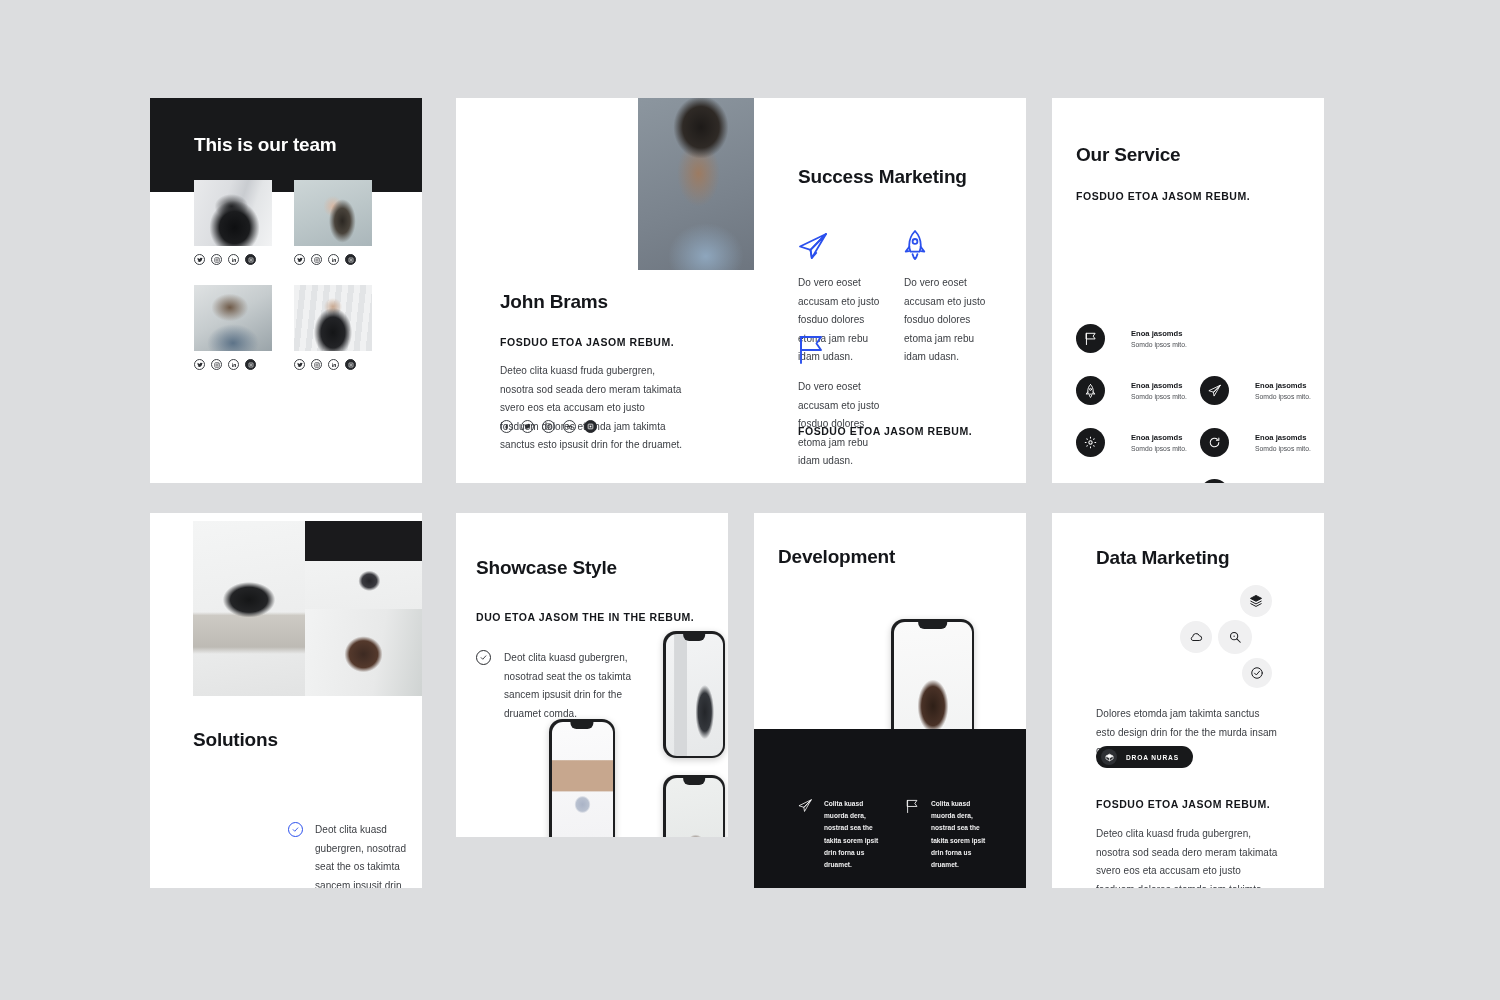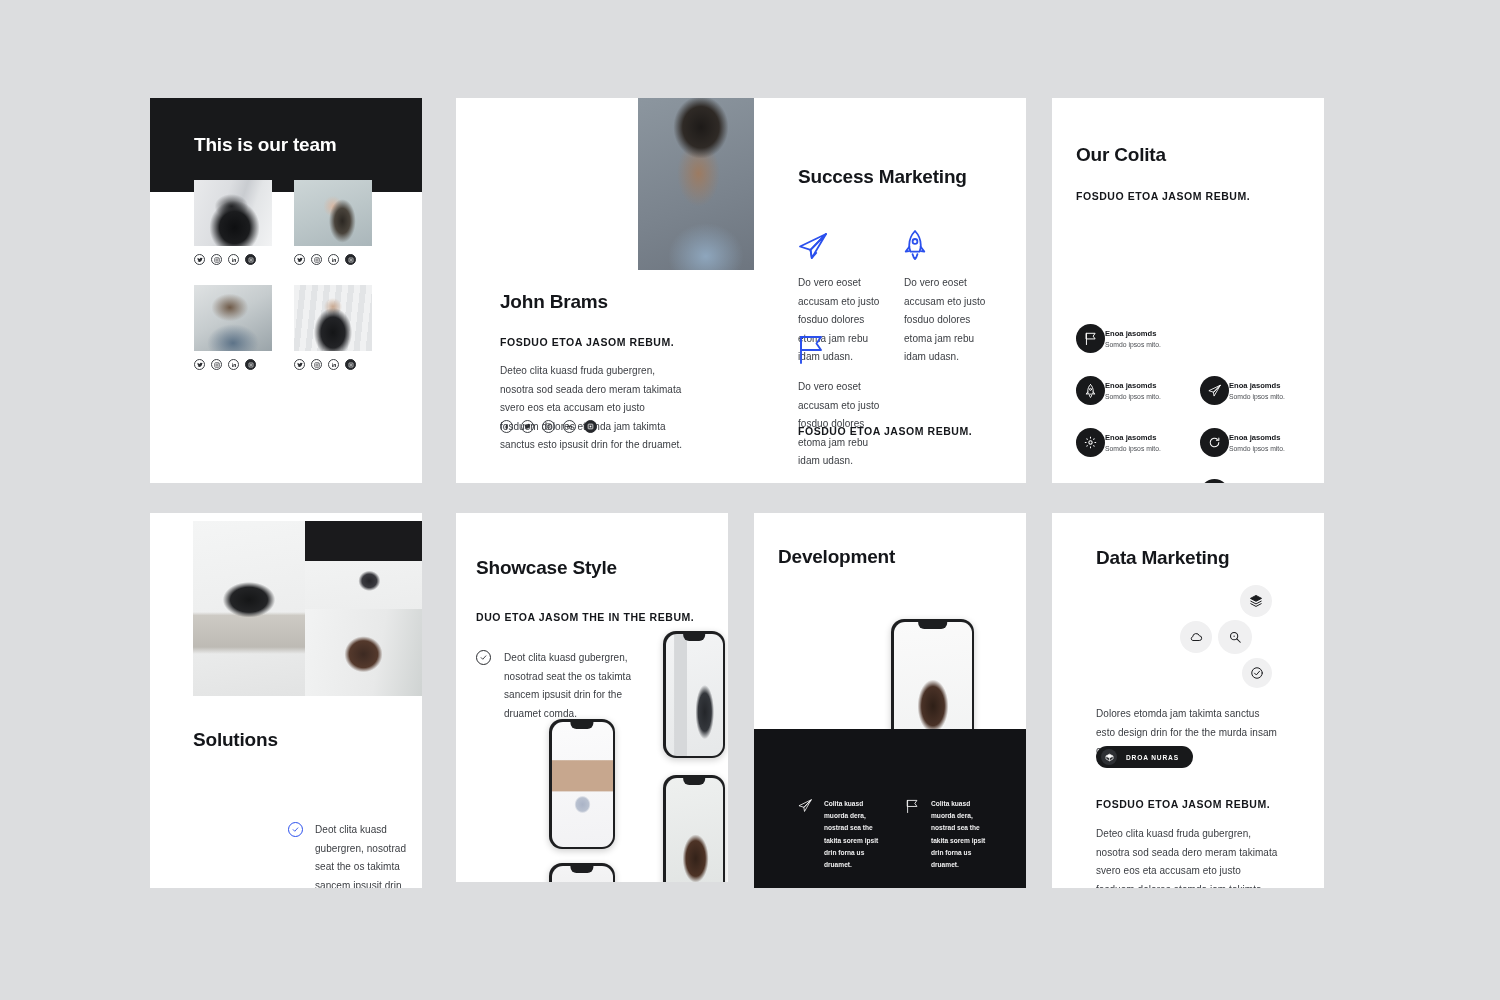--- a/index.html
+++ b/index.html
@@ -61,21 +61,21 @@
   .mk-item .body { margin-top: 14px; }
   #mk-a { left: 44px; top: 118px; }
   #mk-b { left: 150px; top: 118px; }
   #mk-c { left: 44px; top: 222px; }
   #mk-foot { position: absolute; left: 44px; top: 327px; }
 
   
   #card-service { left: 1052px; top: 98px; width: 272px; height: 385px; }
   #sv-title { position: absolute; left: 24px; top: 46px; }
   #sv-sub { position: absolute; left: 24px; top: 92px; }
-  .sv-item { position: absolute; display: flex; align-items: center; gap: 0; }
+  .sv-item { position: absolute; display: flex; align-items: center; gap: 26px; }
   .sv-circle { width: 29px; height: 29px; border-radius: 50%; background: #18191b;
                display: flex; align-items: center; justify-content: center; color: #fff; flex: none; }
   .sv-circle svg { display: block; }
   .sv-name { font-size: 7.6px; font-weight: 700; color: #14161a; }
   .sv-desc { font-size: 6.8px; color: #4a4d52; margin-top: 3px; }
   #sv-1 { left: 24px; top: 226px; }
   #sv-2 { left: 24px; top: 278px; }
   #sv-3 { left: 148px; top: 278px; }
   #sv-4 { left: 24px; top: 330px; }
   #sv-5 { left: 148px; top: 330px; }
@@ -91,21 +91,21 @@
                    background-size: cover; background-position: center; }
   #sol-title { position: absolute; left: 43px; top: 216px; text-align: center; }
   .sol-item { position: absolute; display: flex; gap: 12px; width: 122px; }
   .check-circle { width: 15px; height: 15px; border-radius: 50%; border: 1.4px solid #2b50ed;
                   display: flex; align-items: center; justify-content: center; color: #2b50ed; flex: none; margin-top: 1px; }
   .check-circle svg { display: block; }
   #sol-1 { left: 138px; top: 252px; }
   #sol-2 { left: 138px; top: 308px; }
 
   
-  #card-showcase { left: 456px; top: 513px; width: 272px; height: 369px; }
+  #card-showcase { left: 456px; top: 513px; width: 272px; height: 324px; }
   #sc-title { position: absolute; left: 20px; top: 44px; }
   #sc-sub { position: absolute; left: 20px; top: 96px; line-height: 1.55; }
   #sc-item { position: absolute; left: 20px; top: 136px; display: flex; gap: 13px; width: 172px; }
   #sc-item .check-circle { border-color: #2a2c30; color: #2a2c30; }
   .phone { position: absolute; border-radius: 13px; background: #1d1e20; padding: 2.5px; overflow: hidden;
            box-shadow: 0 2px 7px rgba(0,0,0,.20); }
   .phone .screen { width: 100%; height: 100%; border-radius: 11px; overflow: hidden;
                    background-size: cover; background-position: center; position: relative; }
   .phone .notch { position: absolute; left: 50%; transform: translateX(-50%); top: 0;
                   width: 38%; height: 7px; background: #1d1e20; border-radius: 0 0 6px 6px; }
@@ -426,21 +426,21 @@
             <path d="M3 3h20l-4.5 6.5L23 16H3z"></path>
         </svg>
       </div>
       <div class="body">Do vero eoset accusam eto justo fosduo dolores etoma jam rebu idam udasn.</div>
     </div>
 
     <div class="sub" id="mk-foot">FOSDUO ETOA JASOM REBUM.</div>
   </div>
 
   <div class="card" id="card-service">
-    <div class="h1" id="sv-title">Our Colita</div>
+    <div class="h1" id="sv-title">Our Service</div>
     <div class="sub" id="sv-sub">FOSDUO ETOA JASOM REBUM.</div>
 
     <div class="sv-item" id="sv-1">
       <div class="sv-circle">
           <svg width="12" height="13" viewBox="0 0 27 30" fill="none" stroke="currentColor" stroke-width="2.2" stroke-linejoin="round" stroke-linecap="round">
             <path d="M3 29V3"></path>
             <path d="M3 3h20l-4.5 6.5L23 16H3z"></path>
           </svg>
         </div>
       <div>

